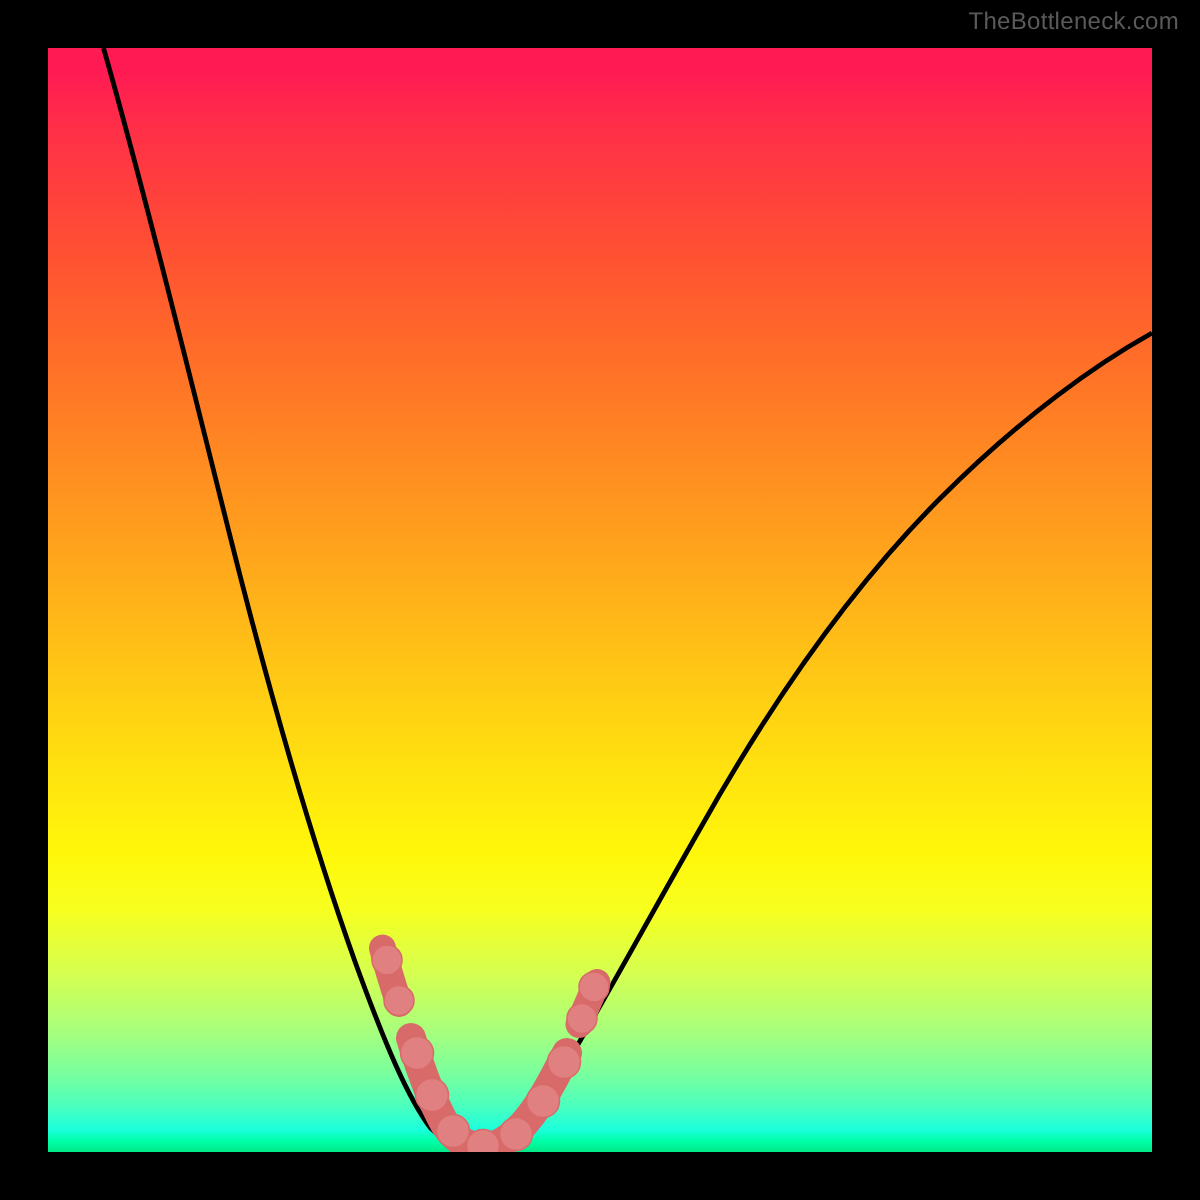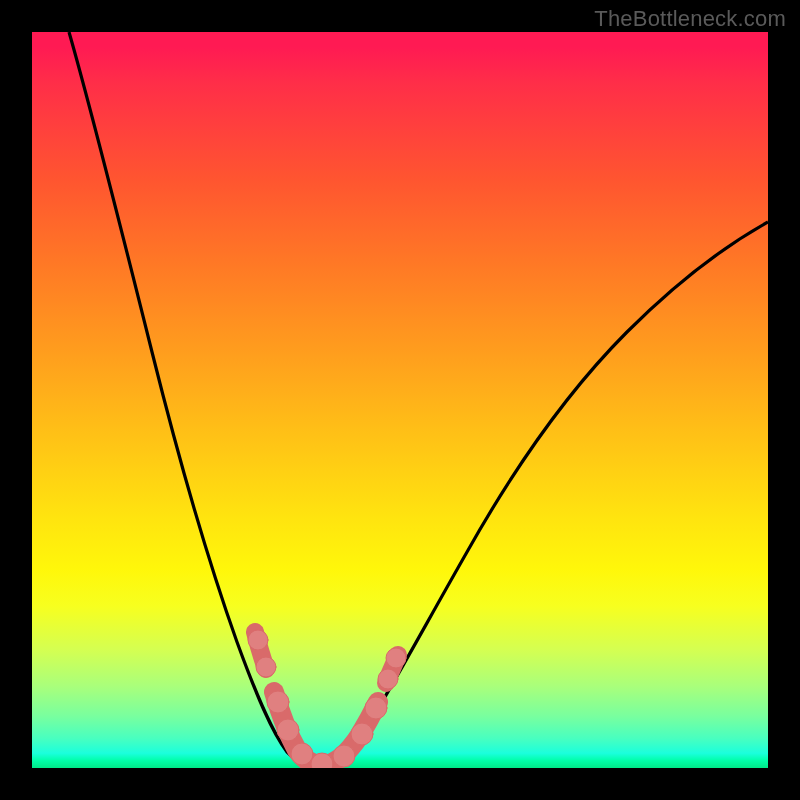--- a/index.html
+++ b/index.html
@@ -55,21 +55,21 @@
     position: absolute;
     inset: 0;
     width: 736px;
     height: 736px;
   }
   .watermark {
     position: absolute;
     top: 6px;
     right: 14px;
     color: #5a5a5a;
-    font-size: 22px;
+    font-size: 16px;
     font-weight: 500;
     letter-spacing: 0.2px;
     user-select: none;
   }
 </style>
 </head>
 <body>
 
 <div class="frame">
 

